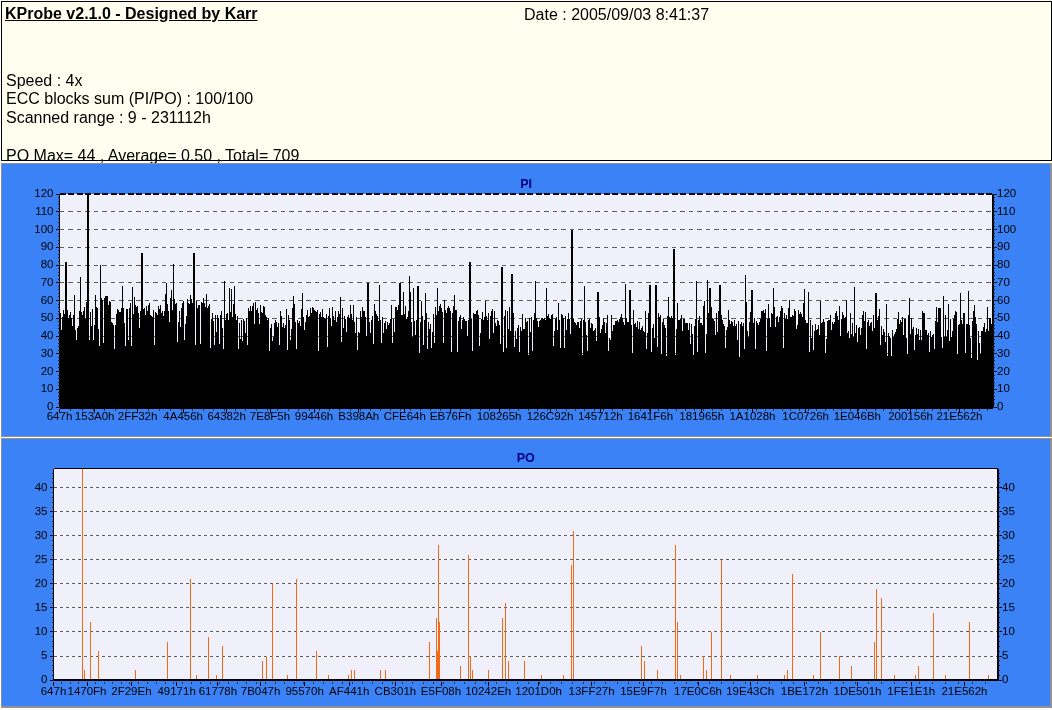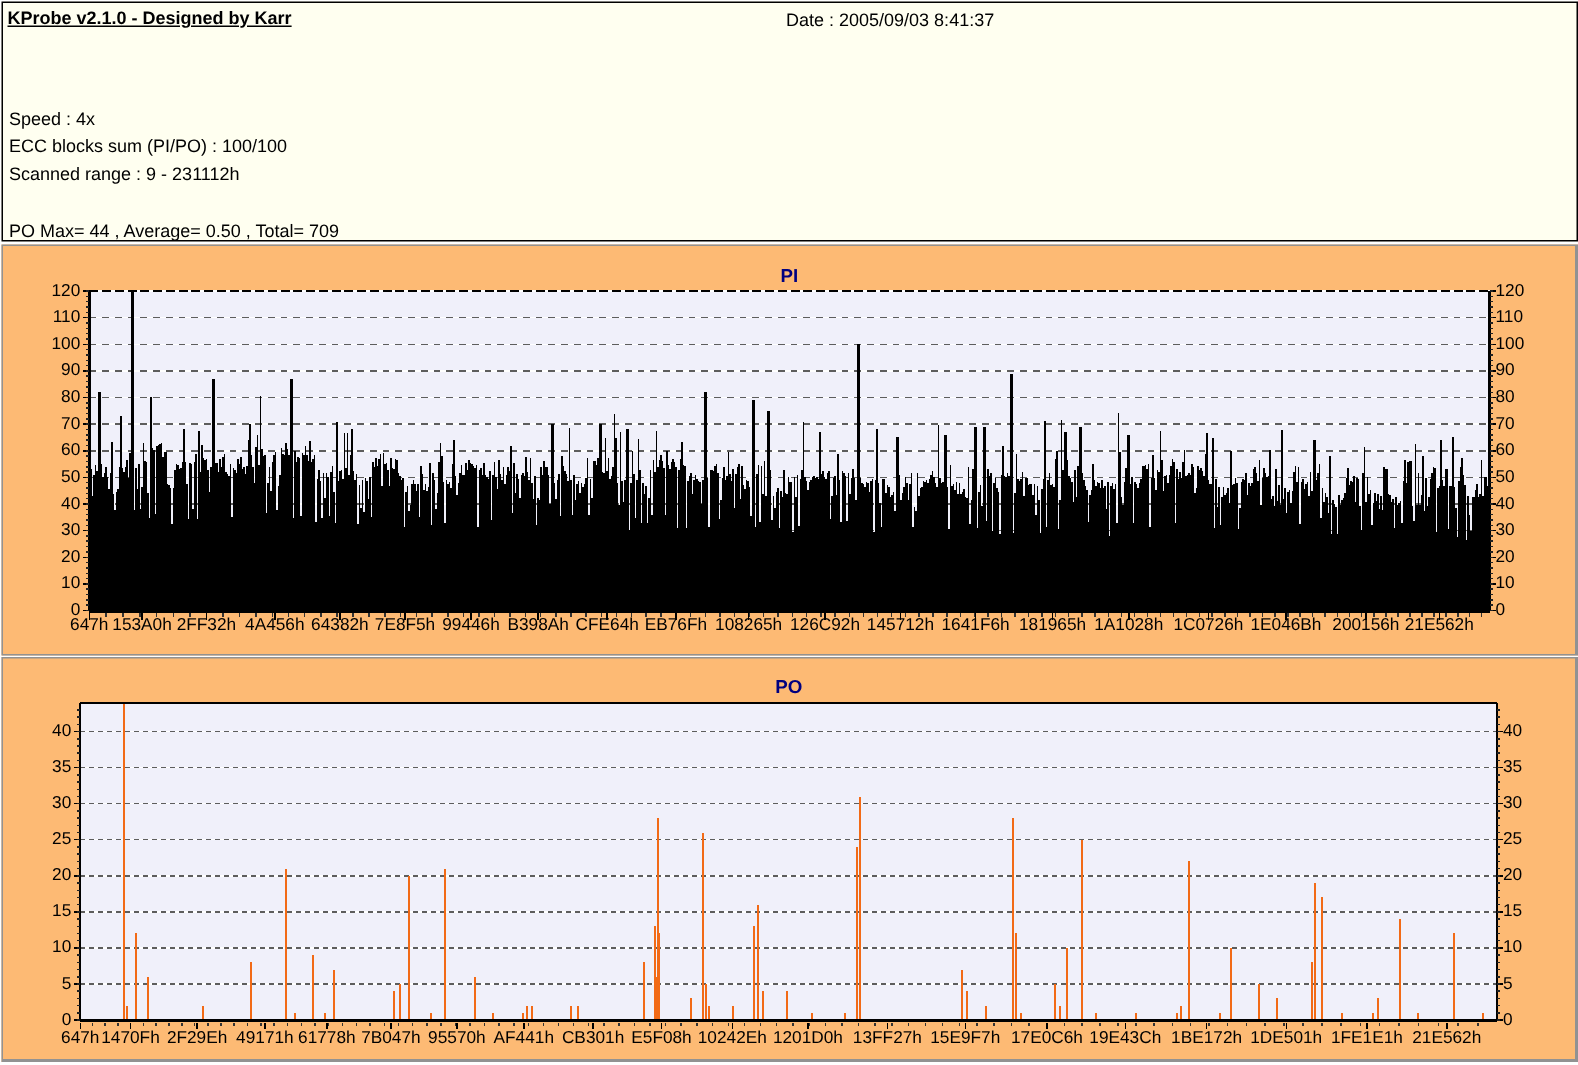--- a/index.html
+++ b/index.html
@@ -1,18 +1,18 @@
 <!DOCTYPE html>
 <html><head><meta charset="utf-8">
 <style>
 html,body{margin:0;padding:0;width:1052px;height:710px;background:#fff;overflow:hidden}
 body{font-family:"Liberation Sans",sans-serif;position:relative}
 #hdr{position:absolute;left:1px;top:1px;width:1049px;height:158px;background:#fffff0;border:1px solid #000}
-#hdr div{position:absolute;left:4px;font-size:12px;color:#000;white-space:pre}
-.panel{position:absolute;left:1px;width:1048px;background:#fdba74;border:1px solid #929292;border-right-width:2px}
+#hdr div{position:absolute;left:4px;font-size:16px;color:#000;white-space:pre}
+.panel{position:absolute;left:1px;width:1048px;background:#3b82f6;border:1px solid #929292;border-right-width:2px}
 #p1{top:163px;height:272px}
 #p2{top:438px;height:267px;border-bottom-width:2px}
 </style></head>
 <body>
 <div id="hdr">
  <div style="top:3px;left:3px;font-weight:bold;text-decoration:underline">KProbe v2.1.0 - Designed by Karr</div>
  <div style="top:4px;left:522px">Date : 2005/09/03 8:41:37</div>
  <div style="top:69.5px">Speed : 4x</div>
  <div style="top:88px">ECC blocks sum (PI/PO) : 100/100</div>
  <div style="top:107px">Scanned range : 9 - 231112h</div>

